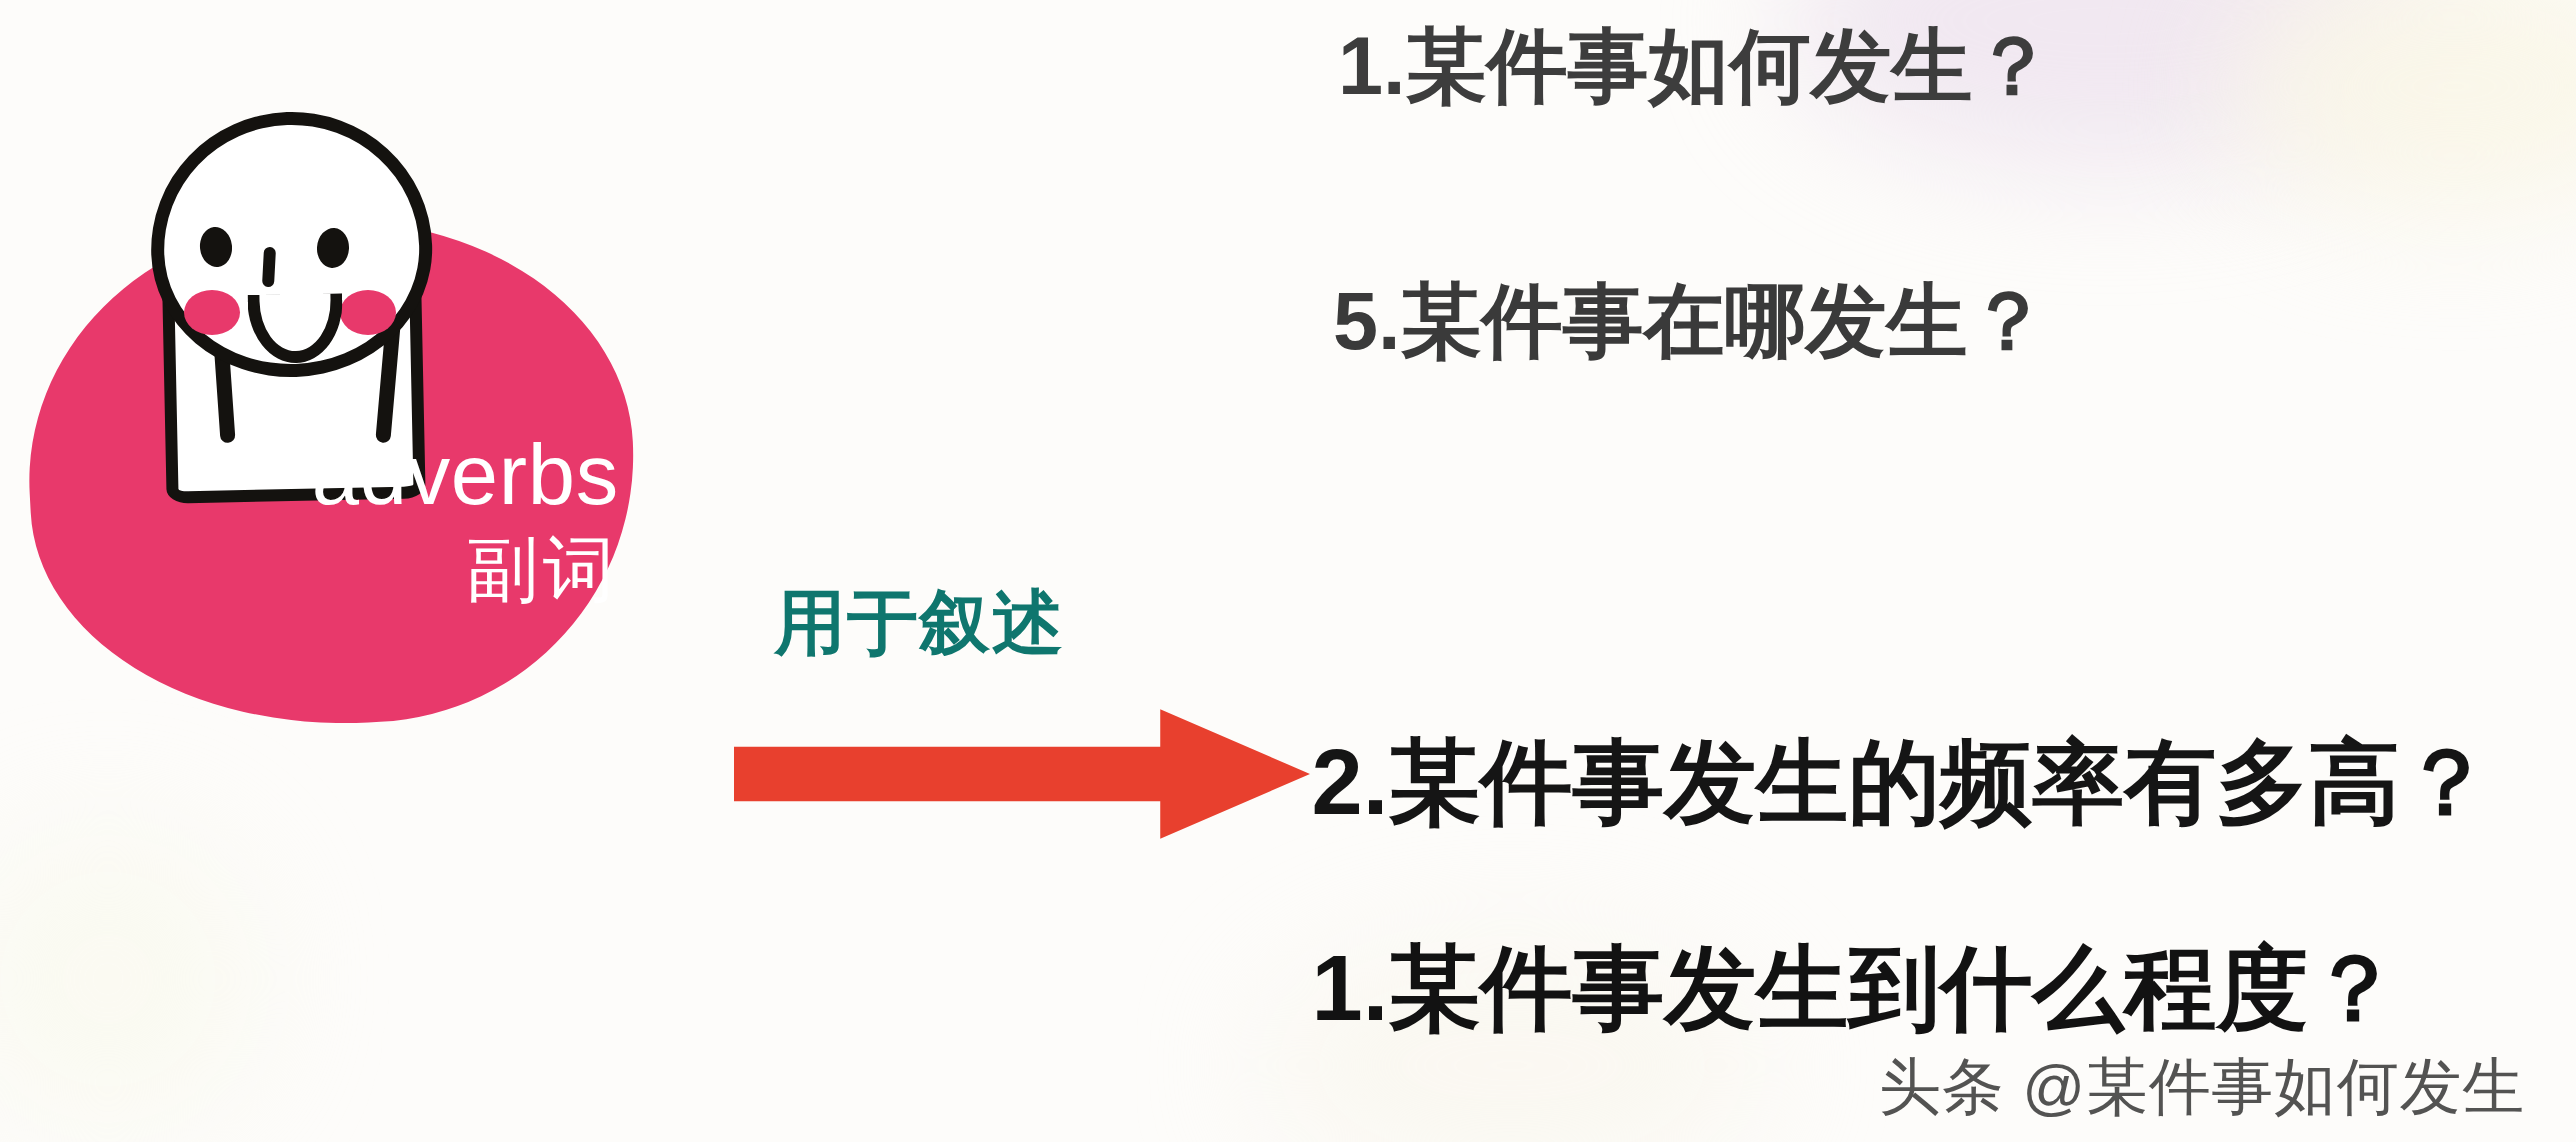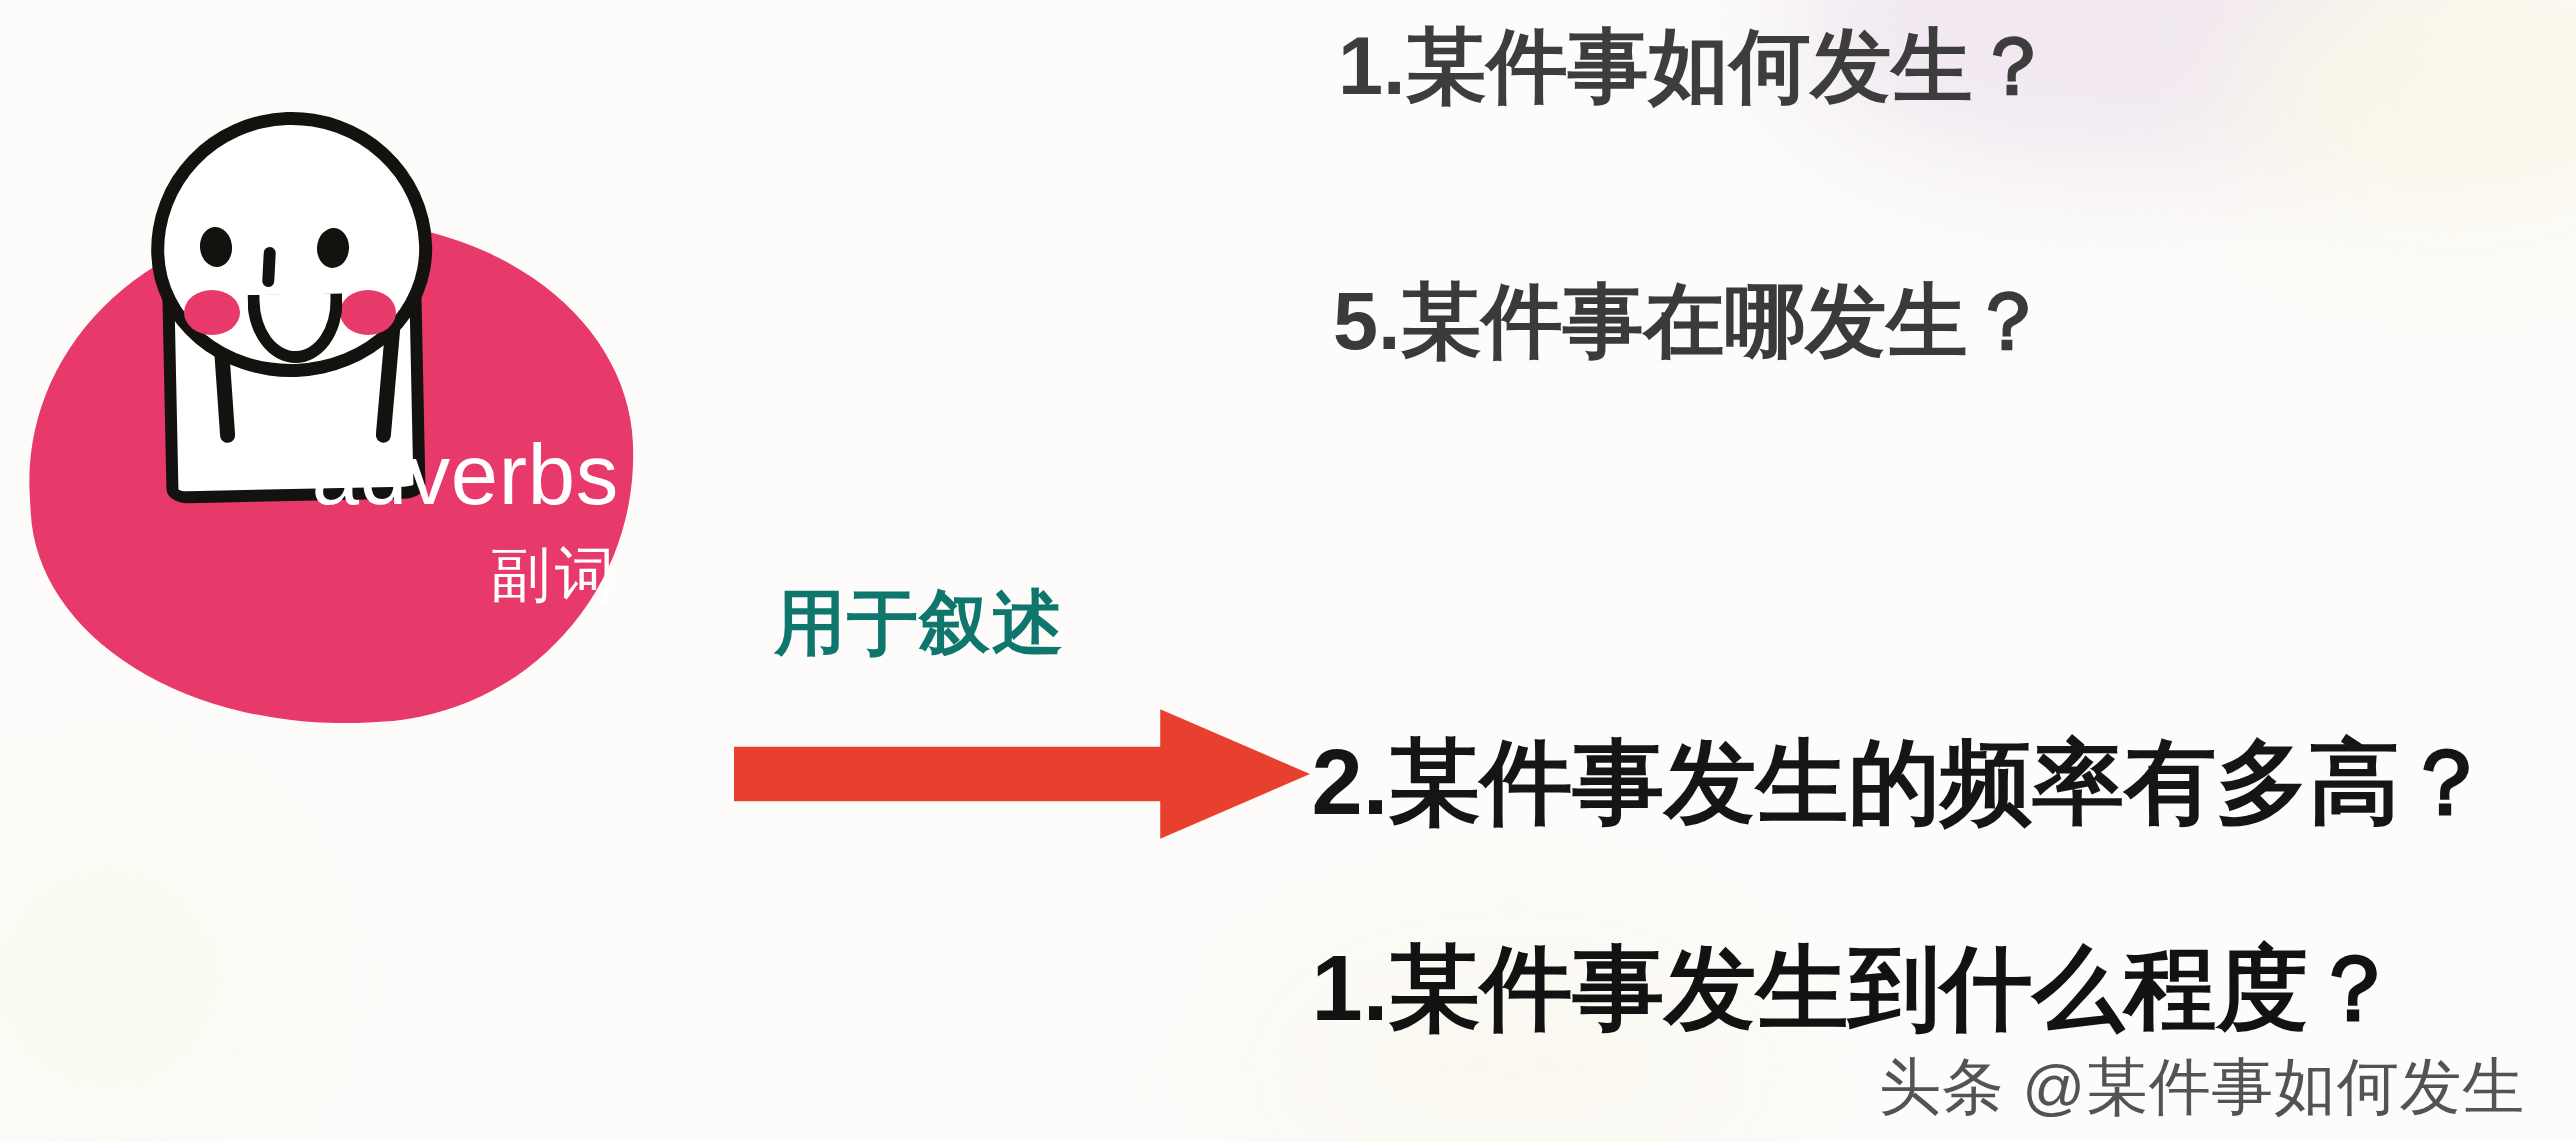--- a/index.html
+++ b/index.html
@@ -113,23 +113,23 @@
     line-height:1.0;
     user-select:none;
   }
   .blob-en{
     font-size:85px;
     letter-spacing:0.7px;
     font-weight:400;
     display:block;
   }
   .blob-zh{
-    font-size:60px;
+    font-size:72px;
     display:block;
-    margin-top:28px;
+    margin-top:16px;
     font-weight:400;
     letter-spacing:4.3px;
   }
 
   
   #mid{position:absolute;left:763px;top:576px;width:547px;height:288px;}
   .caption{
     position:absolute;
     left:11.5px;top:0px;
     font-size:71px;

